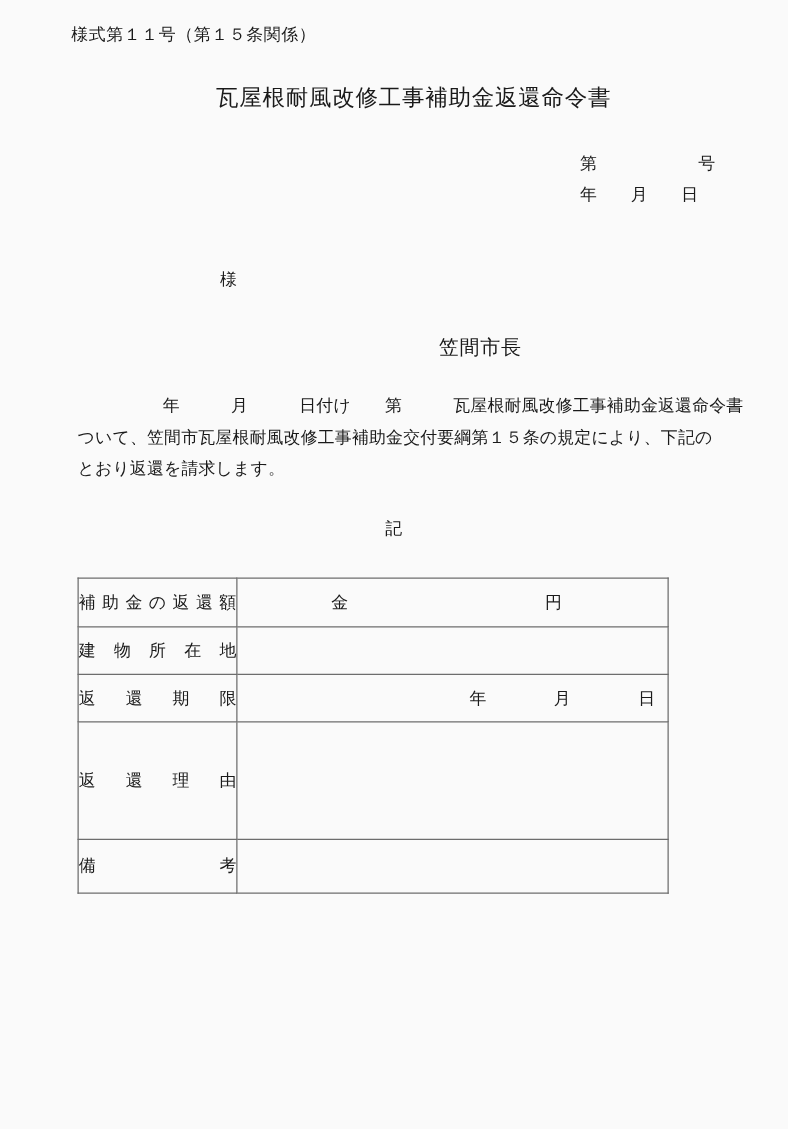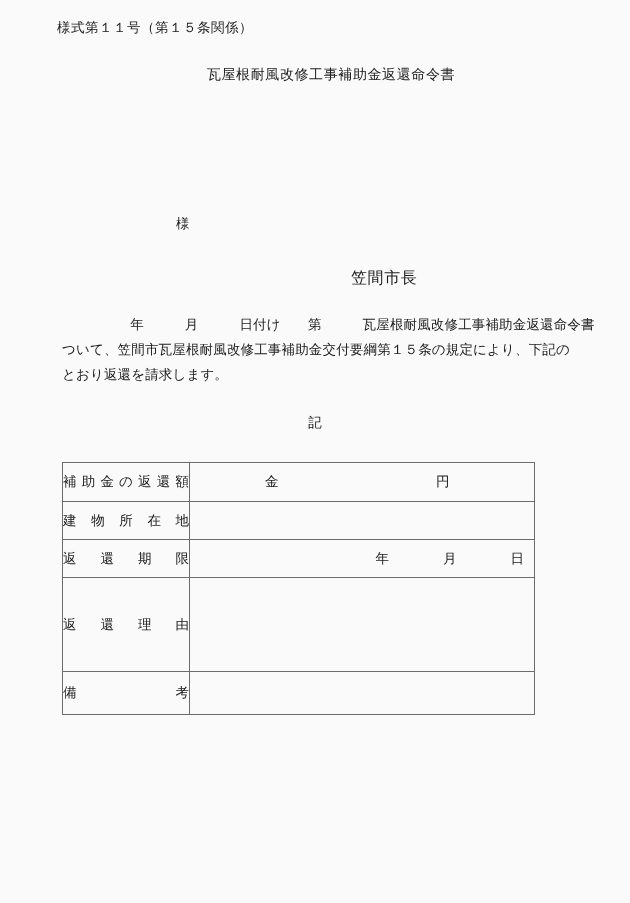--- a/index.html
+++ b/index.html
@@ -29,21 +29,21 @@
     font-size: 13.5px;
     letter-spacing: 0.5px;
     white-space: nowrap;
   }
   .doc-title {
     position: absolute;
     left: 0;
     right: 0;
     top: 66px;
     text-align: center;
-    font-size: 14px;
+    font-size: 18px;
     letter-spacing: 0.6px;
     padding-left: 32px;
   }
 
   
   .meta-block {
     position: absolute;
     right: 58px;
     top: 118px;
     font-size: 13.5px;
@@ -159,20 +159,24 @@
 </style>
 </head>
 <body>
 
 <div class="page">
 
   <div class="form-no">様式第１１号（第１５条関係）</div>
 
   <div class="doc-title">瓦屋根耐風改修工事補助金返還命令書</div>
 
+  <div class="meta-block">
+    <span class="meta-row">第　　　　　　号</span>
+    <span class="meta-row">年　　月　　日</span>
+  </div>
 
   <div class="addressee">様</div>
 
   <div class="issuer">笠間市長</div>
 
   <div class="body-text">
     <span class="lead">　　　　　年　　　月　　　日付け　　第　　　瓦屋根耐風改修工事補助金返還命令書</span><span>ついて、笠間市瓦屋根耐風改修工事補助金交付要綱第１５条の規定により、下記のとおり返還を請求します。</span>
   </div>
 
   <div class="ki-mark">記</div>

